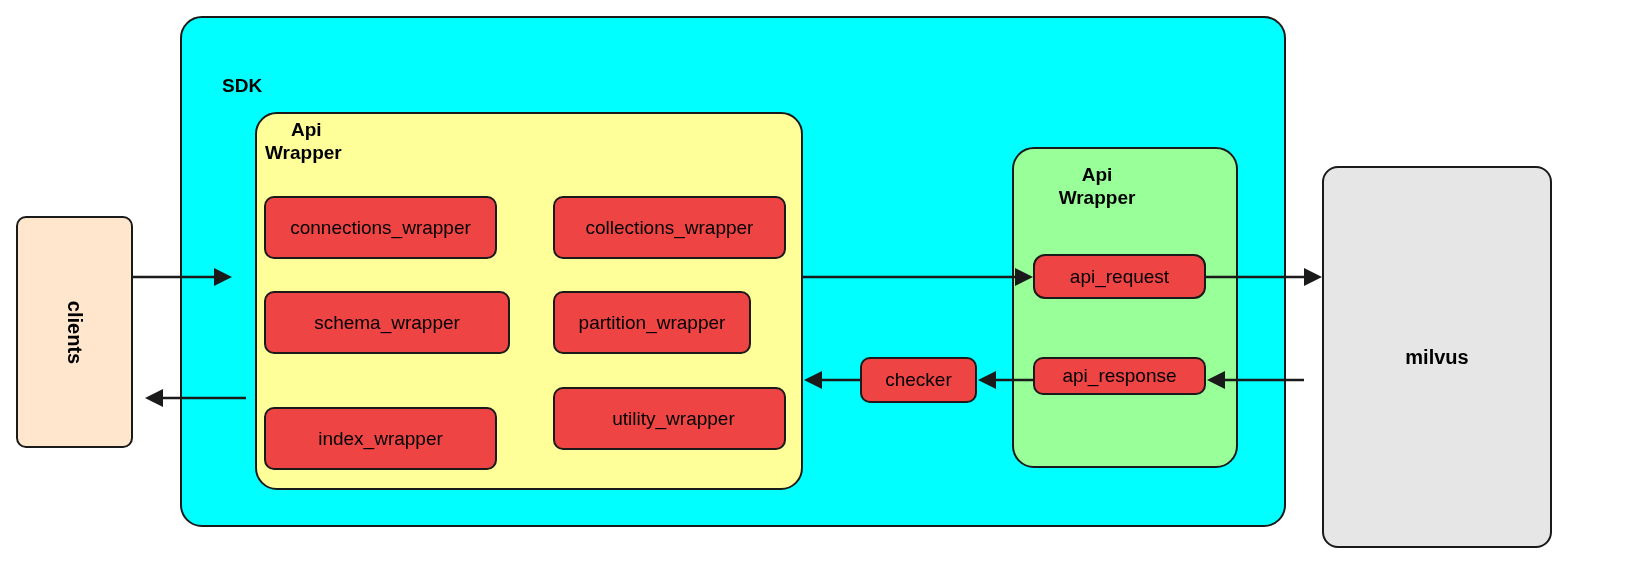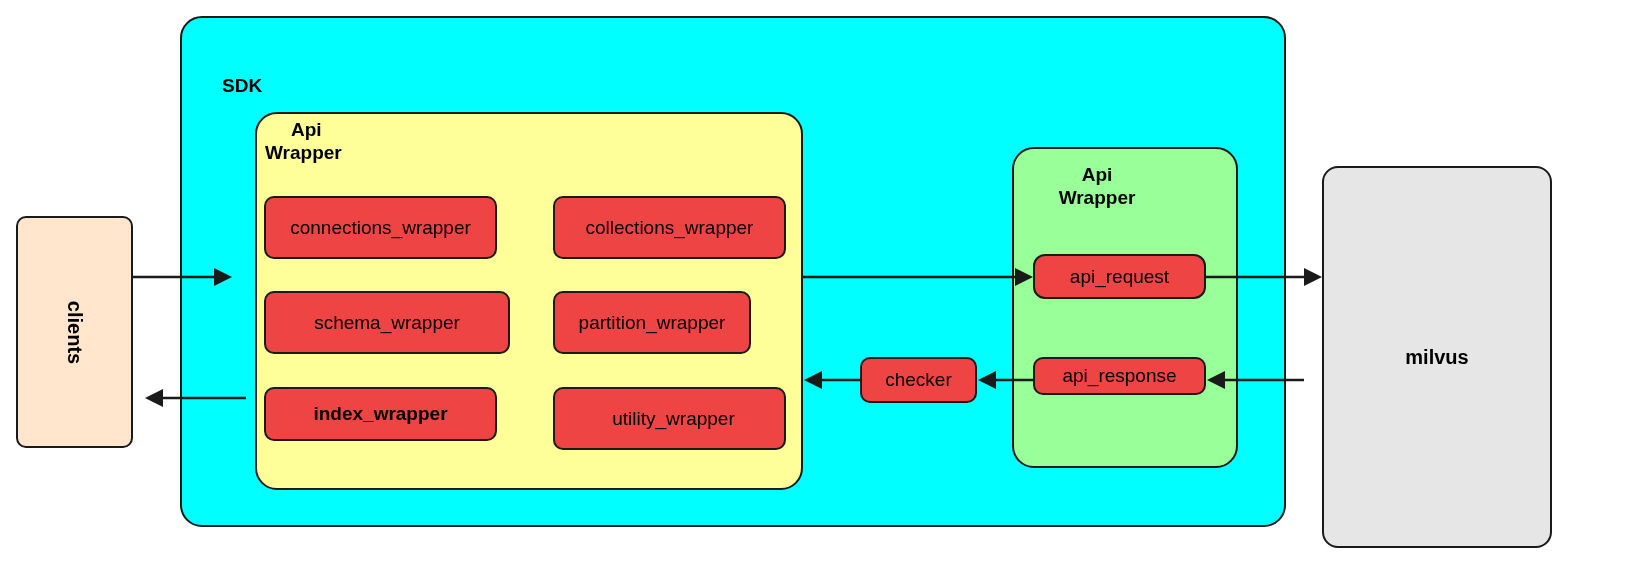--- a/index.html
+++ b/index.html
@@ -21,21 +21,21 @@
   #api-gateway-label{left:1022px;top:163px;text-align:center;width:150px;}
 
   
   .node{position:absolute;box-sizing:border-box;background:#ef4444;border:2px solid #1a1a1a;border-radius:10px;
         display:flex;align-items:center;justify-content:center;font-size:19px;color:#000;}
 
   #node-connections-wrapper{left:264px;top:196px;width:233px;height:63px;}
   #node-collections-wrapper{left:553px;top:196px;width:233px;height:63px;}
   #node-schema-wrapper{left:264px;top:291px;width:246px;height:63px;}
   #node-partition-wrapper{left:553px;top:291px;width:198px;height:63px;}
-  #node-index-wrapper{left:264px;top:387px;width:233px;height:54px;font-weight:bold;}
+  #node-index-wrapper{left:264px;top:407px;width:233px;height:63px;}
   #node-utility-wrapper{left:553px;top:387px;width:233px;height:63px;padding-left:8px;}
 
   #node-api-request{left:1033px;top:254px;width:173px;height:45px;border-radius:12px;}
   #node-api-response{left:1033px;top:357px;width:173px;height:38px;}
   #node-checker{left:860px;top:357px;width:117px;height:46px;}
 
   
   #node-clients{left:16px;top:216px;width:117px;height:232px;background:#ffe6cc;border:2px solid #1a1a1a;border-radius:10px;}
   #clients-label{position:absolute;left:0;top:0;width:100%;height:100%;display:flex;align-items:center;justify-content:center;}
   #clients-label span{transform:rotate(90deg);font-weight:bold;font-size:20px;white-space:nowrap;}

